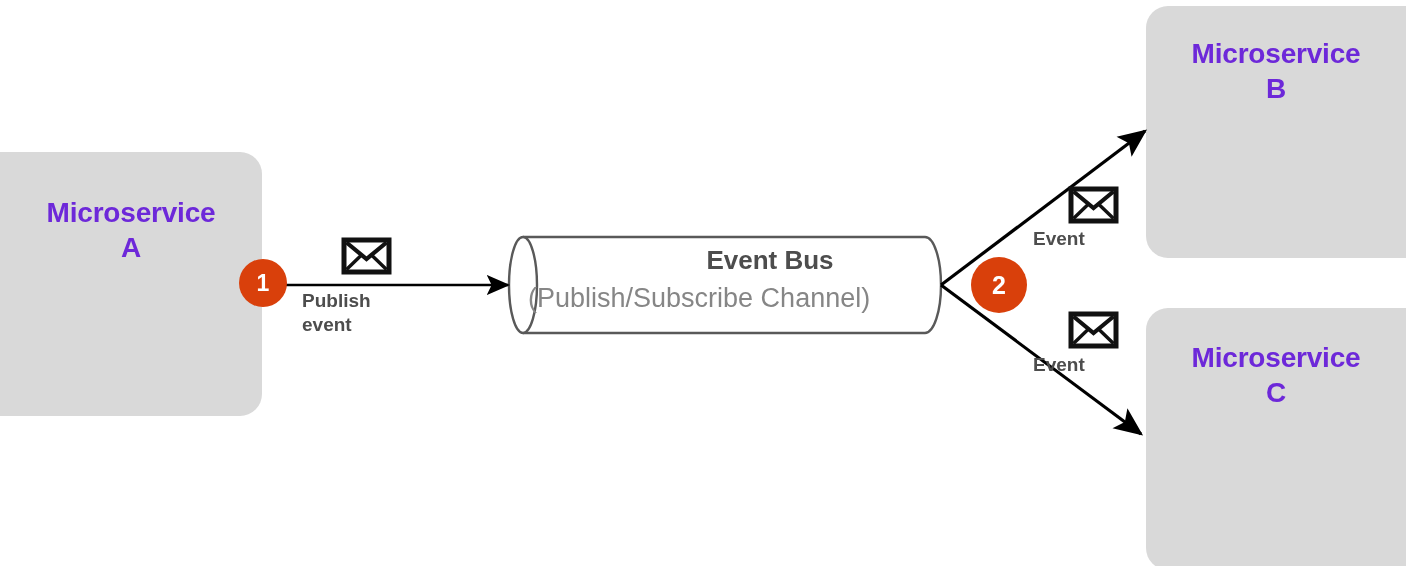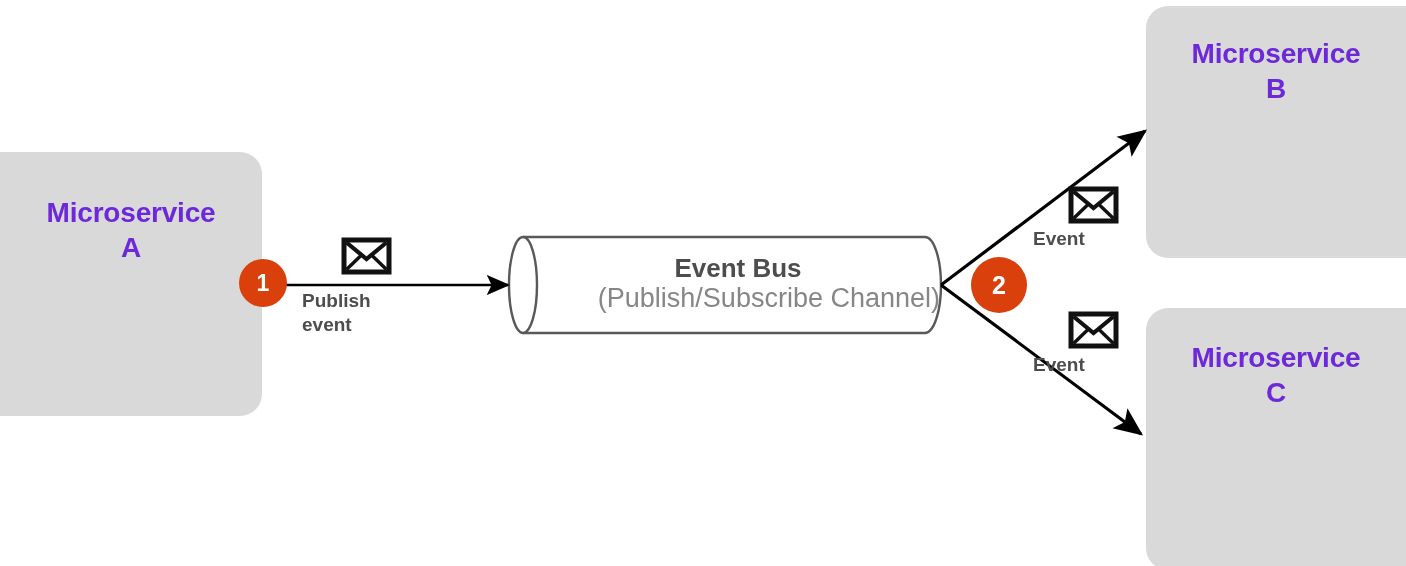--- a/index.html
+++ b/index.html
@@ -57,21 +57,21 @@
     position: absolute;
     text-align: center;
     color: #4d4d4d;
     font-weight: bold;
     font-size: 26px;
     line-height: 1.1;
     white-space: nowrap;
   }
   .bus-subtitle {
     position: absolute;
-    text-align: right;
+    text-align: left;
     color: #868686;
     font-weight: normal;
     font-size: 27px;
     line-height: 1.1;
     white-space: nowrap;
   }
   .edge-label {
     position: absolute;
     text-align: left;
     color: #4d4d4d;
@@ -137,21 +137,21 @@
       <path d="M2.5,29.5 L17,15.5 M42.5,29.5 L28,15.5" fill="none" stroke="#111111" stroke-width="3.4"></path>
     </g>
 
     <g transform="translate(1071,314)">
       <rect x="0" y="0" width="45" height="32" fill="#ffffff" stroke="#111111" stroke-width="5"></rect>
       <path d="M2.5,2.5 L22.5,19 L42.5,2.5" fill="none" stroke="#111111" stroke-width="4.2"></path>
       <path d="M2.5,29.5 L17,15.5 M42.5,29.5 L28,15.5" fill="none" stroke="#111111" stroke-width="3.4"></path>
     </g>
   </svg>
 
-  <div class="bus-title" style="left:536px; top:254px; width:404px;">Event Bus</div>
+  <div class="bus-title" style="left:536px; top:246px; width:404px;padding-left:32px;">Event Bus</div>
   <div class="bus-subtitle" style="left:528px; top:284px; width:412px;">(Publish/Subscribe Channel)</div>
 
   <div class="edge-label" style="left:302px; top:289px; width:130px;">Publish
 event</div>
   <div class="edge-label" style="left:1033px; top:227px; width:122px;">Event</div>
   <div class="edge-label" style="left:1033px; top:353px; width:122px;">Event</div>
 
   <div class="badge" style="left:239px; top:259px; width:48px; height:48px;">1</div>
   <div class="badge" style="left:971px; top:257px; width:56px; height:56px; font-size:25px;">2</div>
 

